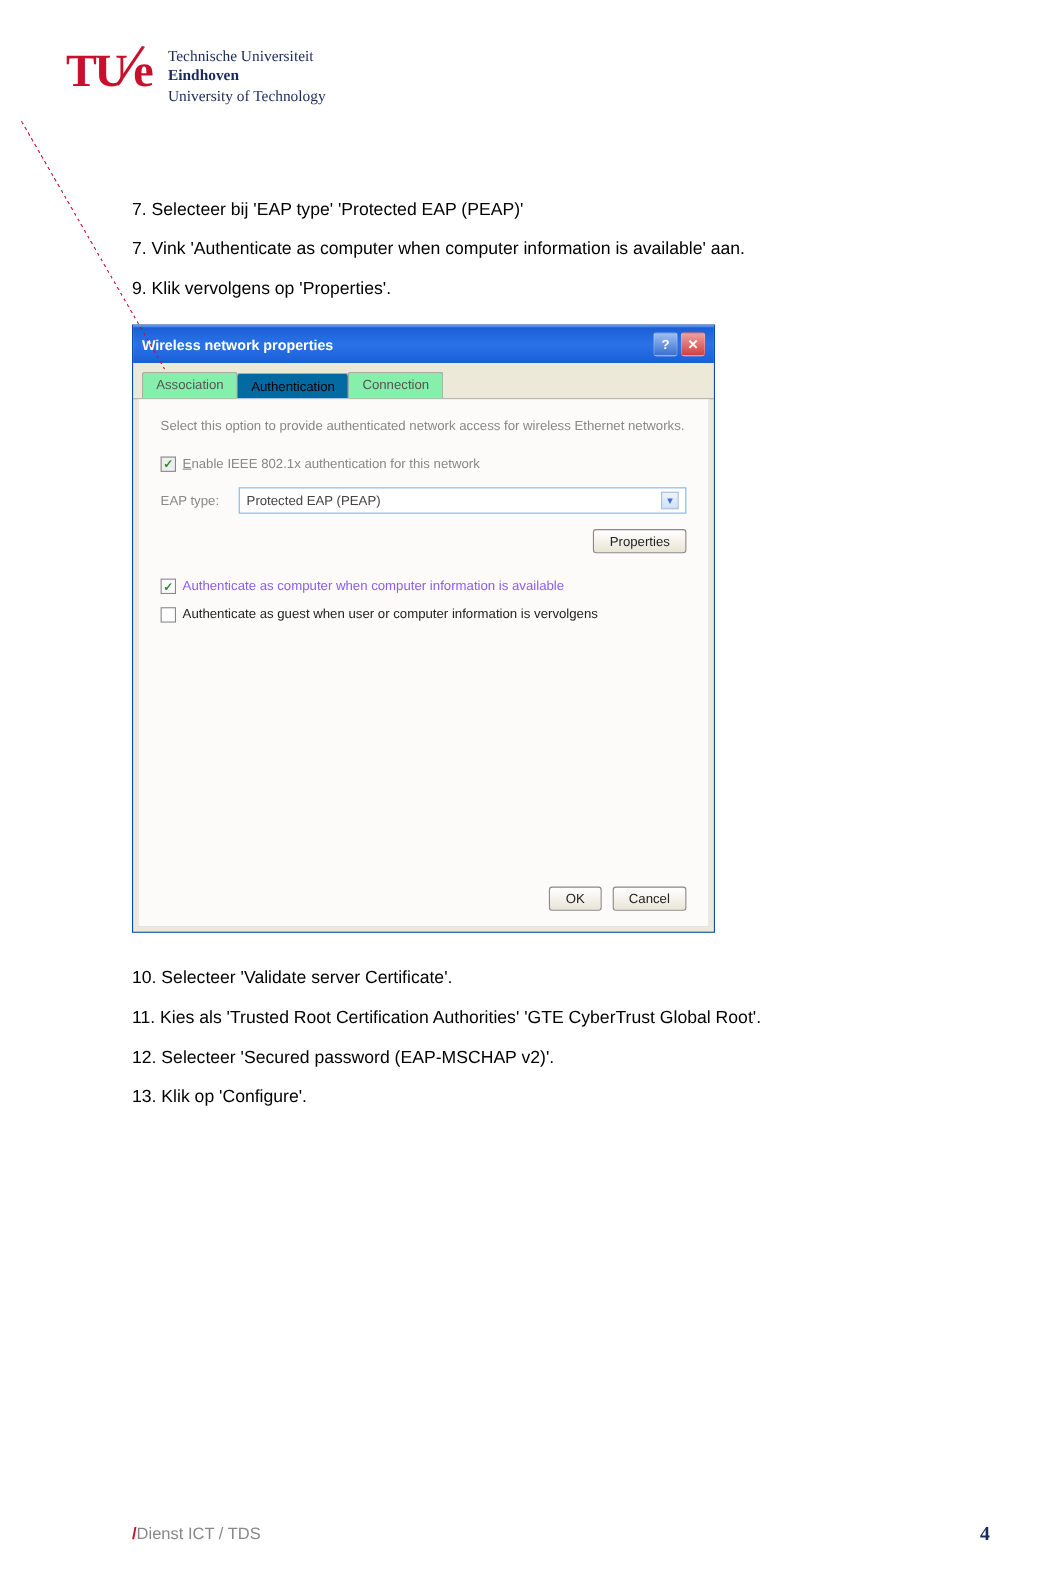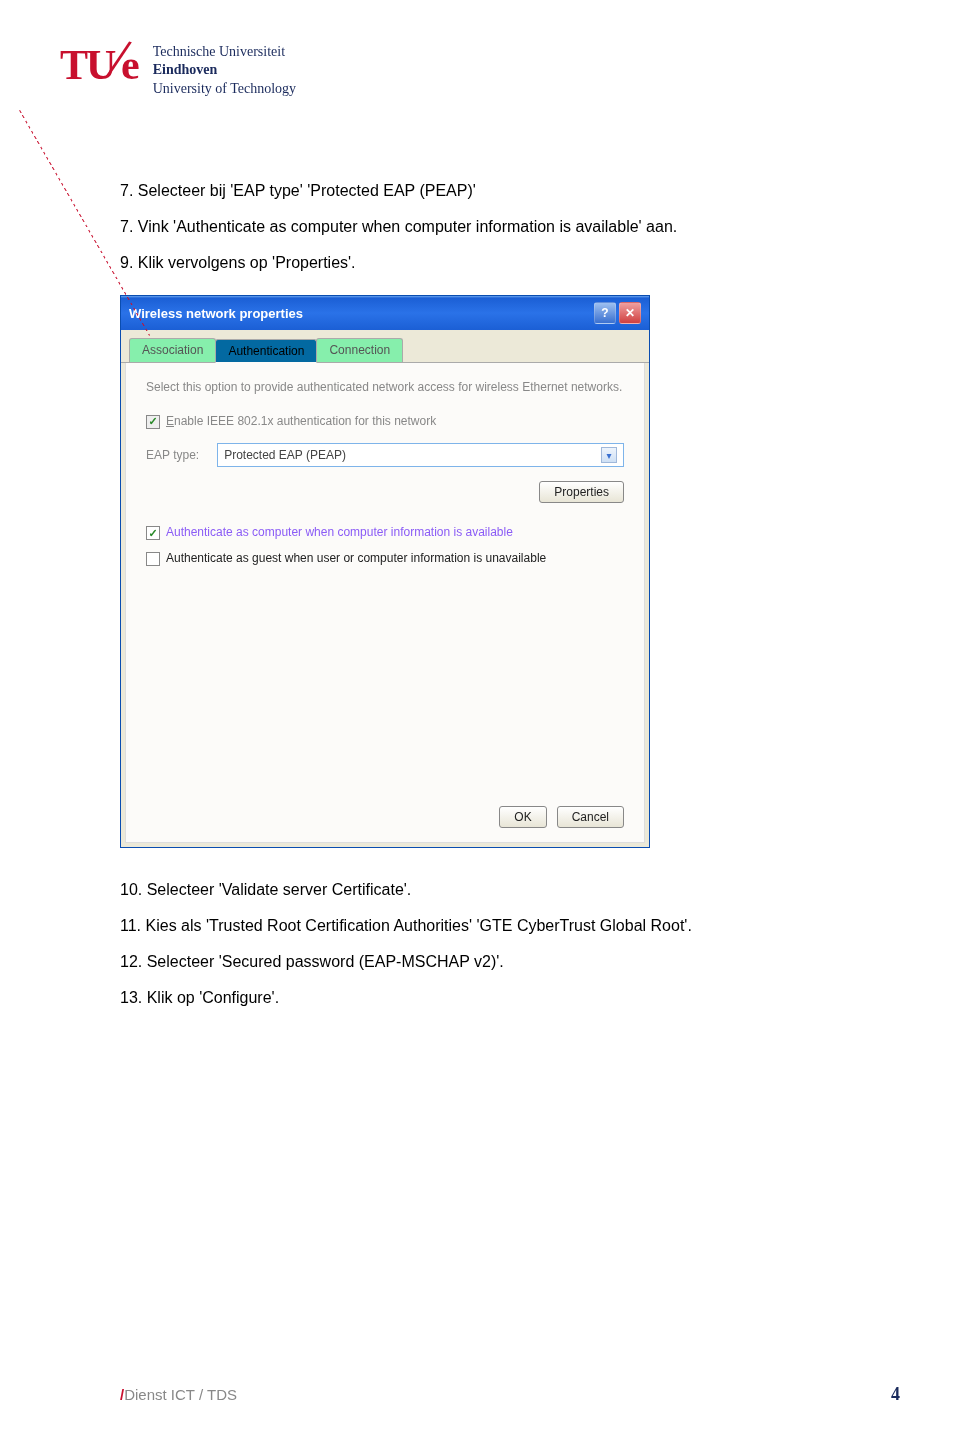--- a/index.html
+++ b/index.html
@@ -234,21 +234,21 @@
         <div class="btn">Properties</div>
       </div>
 
       <div class="chk-row">
         <div class="chk checked"></div>
         <span class="label" style="color:#8b5cf6">Authenticate as computer when computer information is available</span>
       </div>
 
       <div class="chk-row">
         <div class="chk"></div>
-        <span class="label" style="color:#222">Authenticate as guest when user or computer information is unavailable</span>
+        <span class="label" style="color:#222">Authenticate as guest when user or computer information is vervolgens</span>
       </div>
 
       <div class="dlg-footer">
         <div class="btn">OK</div>
         <div class="btn">Cancel</div>
       </div>
     </div>
   </div>
 
   <p class="step-line">10. Selecteer 'Validate server Certificate'.</p>

